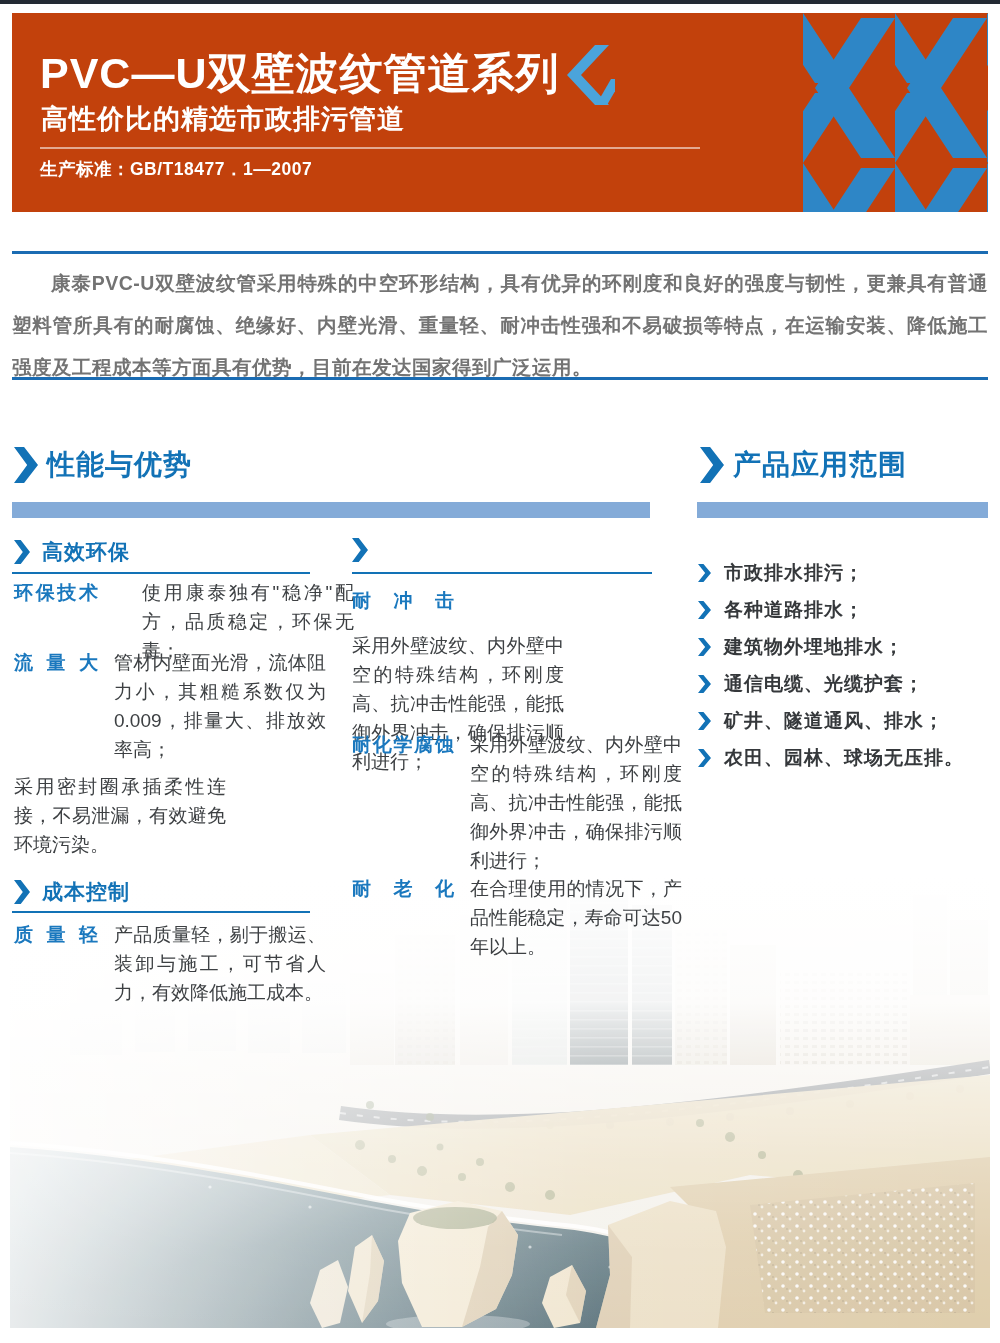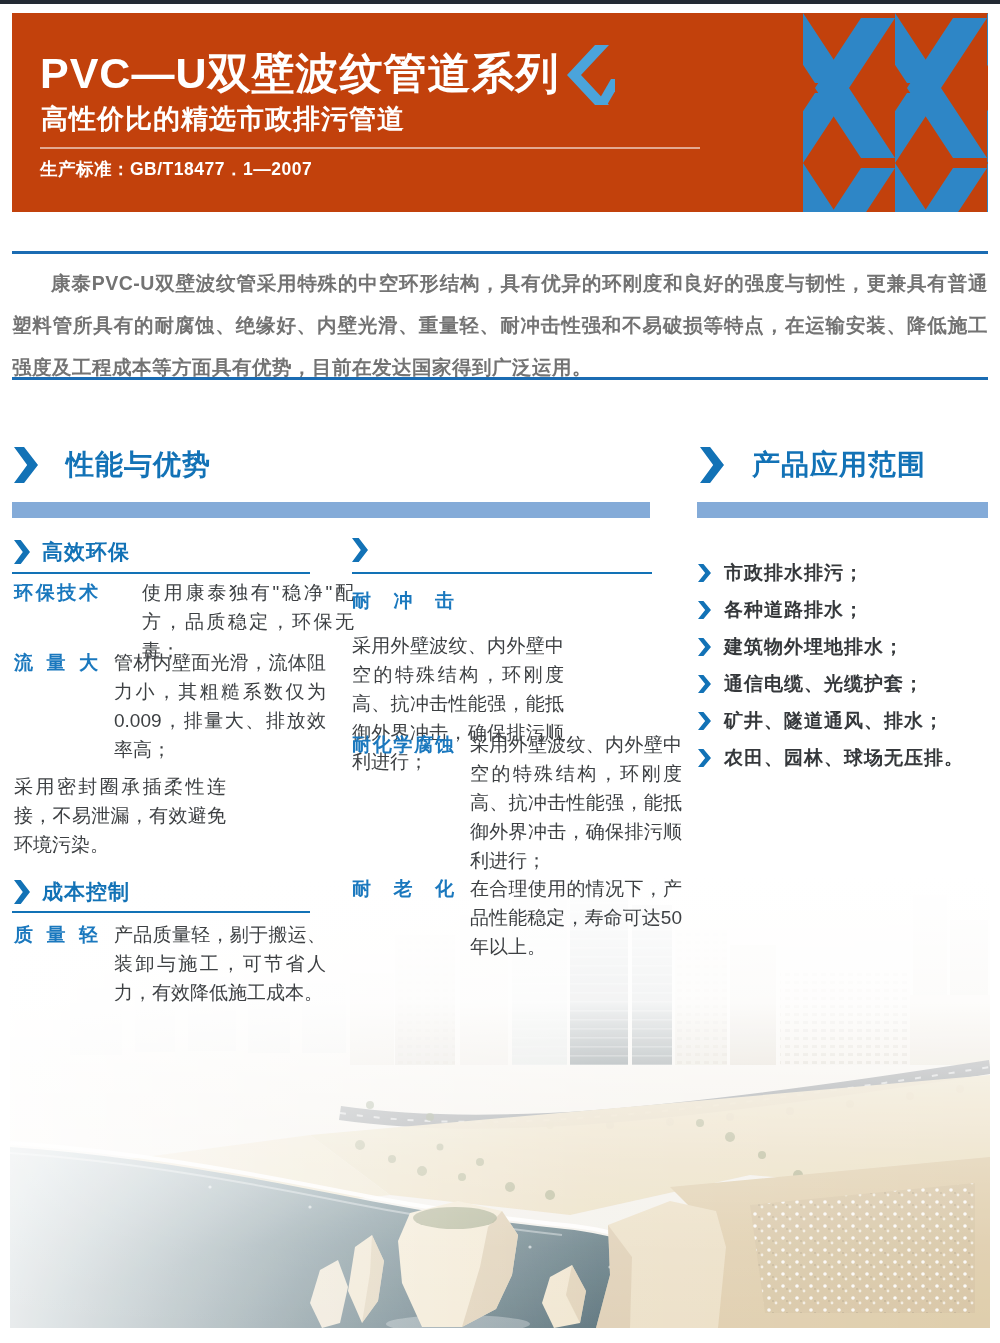--- a/index.html
+++ b/index.html
@@ -33,21 +33,21 @@
   }
 
   
   .chev{display:inline-block;background:#1272b6;
     clip-path:polygon(0 0,42% 0,100% 50%,42% 100%,0 100%,55% 50%);}
   .chev-big{width:24px;height:36px;}
   .chev-mid{width:16px;height:24px;}
   .chev-small{width:13px;height:18px;}
 
   
-  .sec-header{display:flex;align-items:center;gap:28px;color:#1272b6;font-size:28px;font-weight:bold;letter-spacing:1px;}
+  .sec-header{display:flex;align-items:center;gap:9px;color:#1272b6;font-size:28px;font-weight:bold;letter-spacing:1px;}
   .bar{height:16px;background:#84abd8;}
   .sub-header{display:flex;align-items:center;gap:12px;color:#1272b6;font-size:21px;font-weight:bold;letter-spacing:1px;}
   .sub-rule{height:2px;background:#1272b6;}
 
   
   .item{display:flex;gap:16px;z-index:2;}
   .item .label{flex:none;color:#1a78be;font-size:19px;font-weight:bold;line-height:29px;
     text-align:justify;text-align-last:justify;}
   .label-w4{width:84px;}
   .label-w5{width:102px;}

